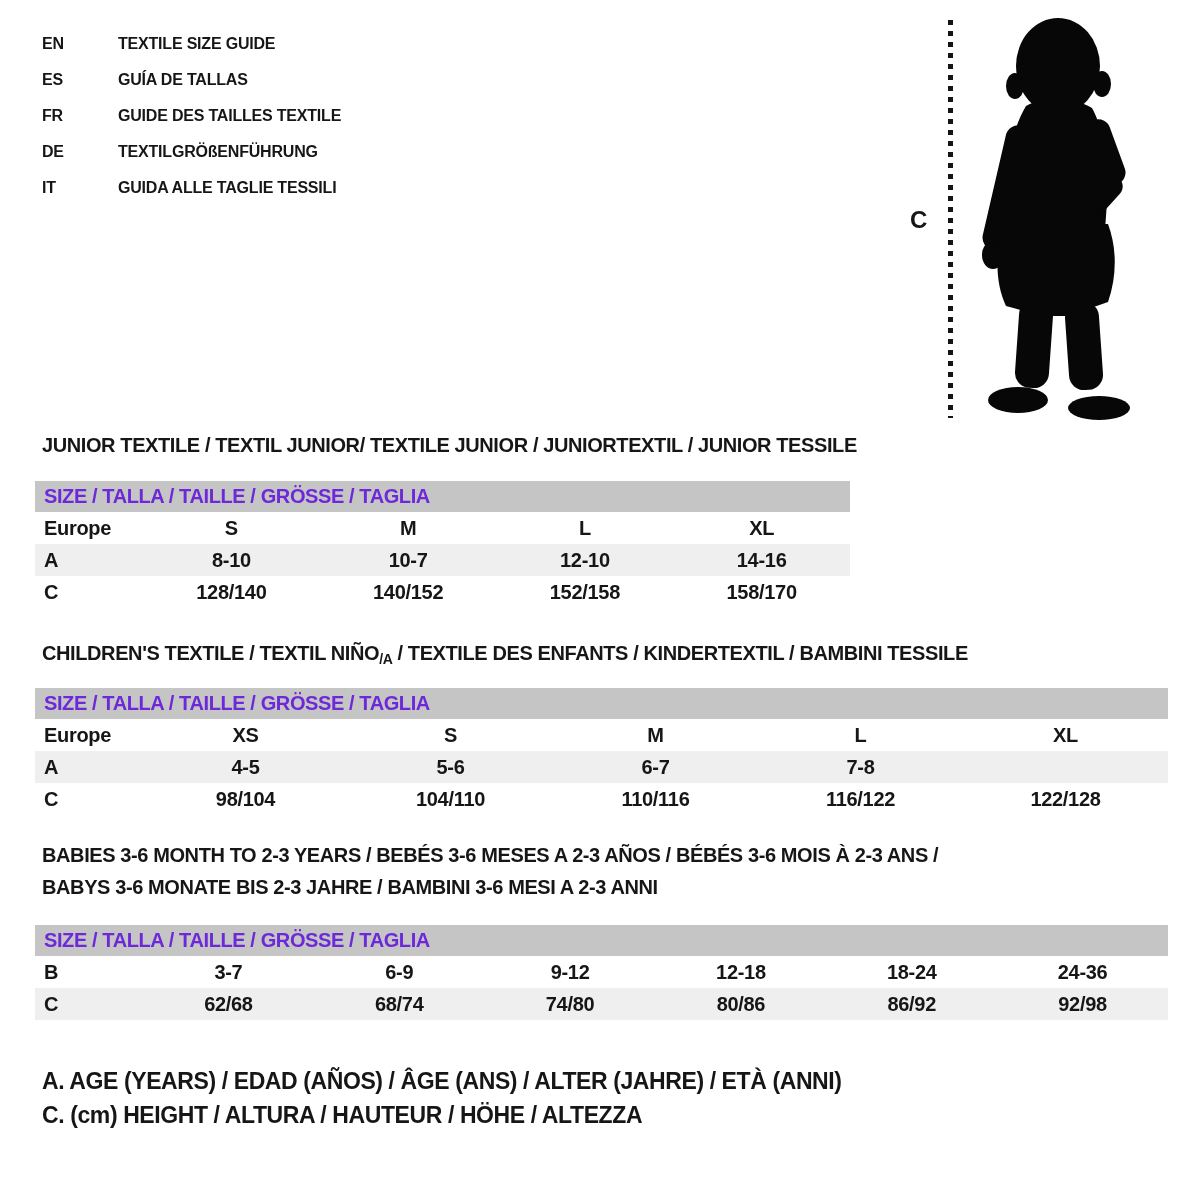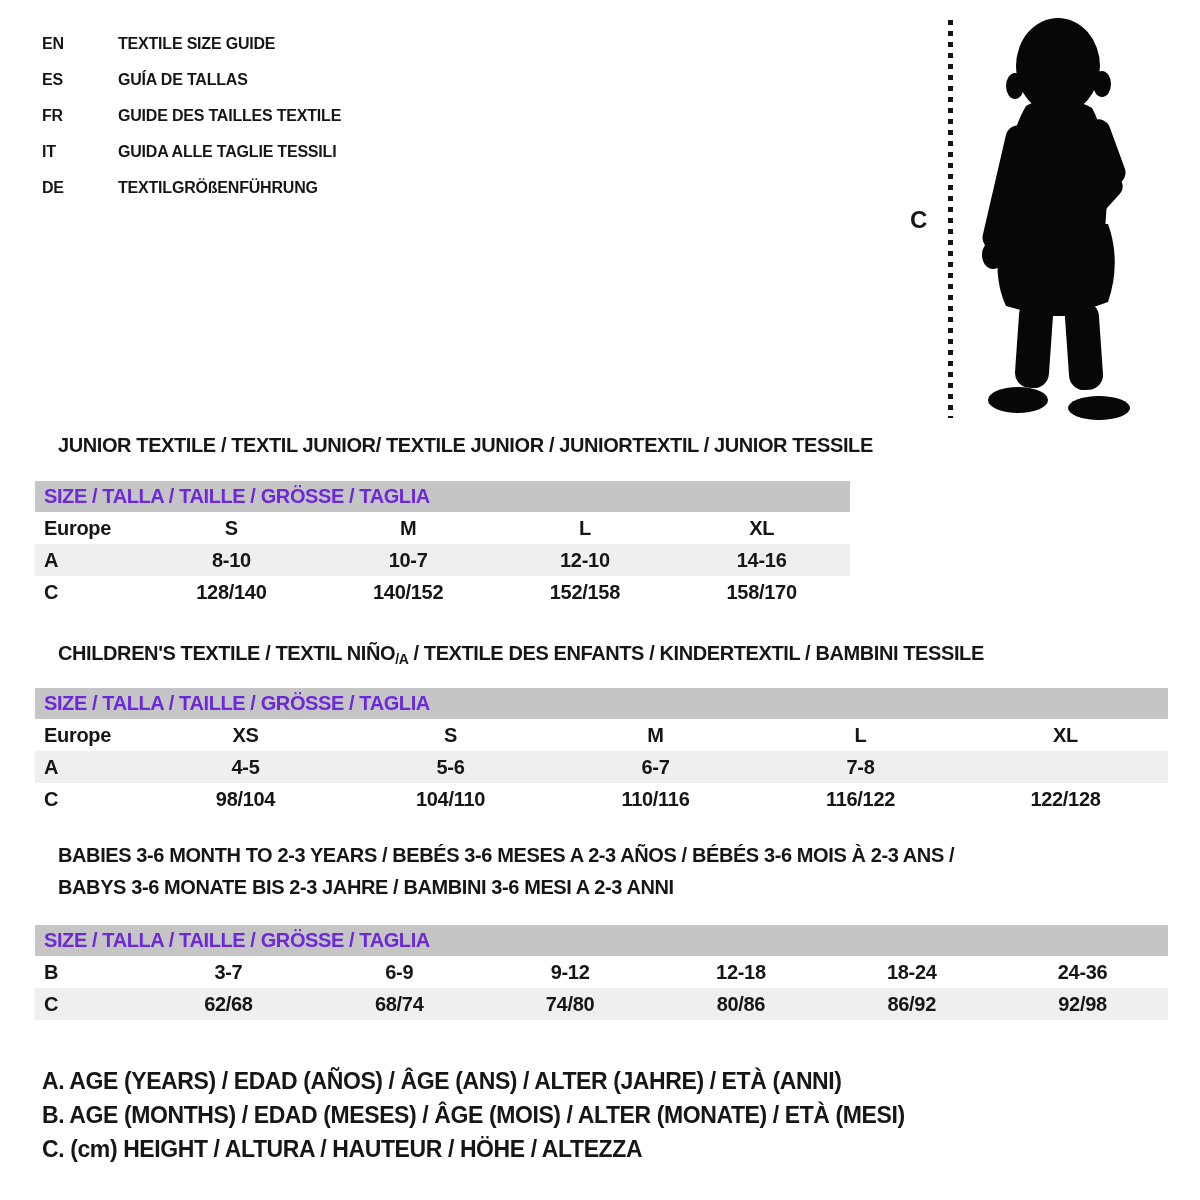--- a/index.html
+++ b/index.html
@@ -20,21 +20,21 @@
 
   
   .measure-line {
     position:absolute; left:948px; top:20px; width:5px; height:398px;
     background:repeating-linear-gradient(to bottom, #141414 0 5px, transparent 5px 11px);
   }
   .measure-label { position:absolute; left:910px; top:206px; font-size:24px; }
   .silhouette { position:absolute; left:966px; top:12px; width:178px; height:412px; }
 
   
-  .section-heading { position:absolute; left:42px; font-size:20px; letter-spacing:-0.4px; white-space:nowrap;margin-left:16px; }
+  .section-heading { position:absolute; left:42px; font-size:20px; letter-spacing:-0.4px; white-space:nowrap; }
   .section-heading sub { font-size:14px; vertical-align:baseline; position:relative; top:4px; letter-spacing:-0.4px; }
 
   
   .sizetable { position:absolute; }
   .sizetable .thead {
     height:31px; line-height:31px; padding-left:9px;
     background:var(--table_header_bg, #c5c5c5);
     color:#6d28d9; font-size:20px; letter-spacing:-0.4px; white-space:nowrap;
   }
   .sizetable .row { display:grid; height:32px; line-height:32px; font-size:20px; letter-spacing:-0.3px; }
@@ -58,24 +58,24 @@
     <div class="lang-row">
       <span class="lang-code">EN</span><span>TEXTILE SIZE GUIDE</span>
     </div>
     <div class="lang-row">
       <span class="lang-code">ES</span><span>GUÍA DE TALLAS</span>
     </div>
     <div class="lang-row">
       <span class="lang-code">FR</span><span>GUIDE DES TAILLES TEXTILE</span>
     </div>
     <div class="lang-row">
-      <span class="lang-code">IT</span><span>GUIDA ALLE TAGLIE TESSILI</span>
+      <span class="lang-code">DE</span><span>TEXTILGRÖßENFÜHRUNG</span>
     </div>
     <div class="lang-row">
-      <span class="lang-code">DE</span><span>TEXTILGRÖßENFÜHRUNG</span>
+      <span class="lang-code">IT</span><span>GUIDA ALLE TAGLIE TESSILI</span>
     </div>
   </div>
 
   <div>
     <span class="measure-label">C</span>
     <div class="measure-line"></div>
     <svg class="silhouette" viewBox="0 0 178 412" xmlns="http://www.w3.org/2000/svg">
       <g fill="#070707">
         <ellipse cx="92" cy="54" rx="42" ry="48"></ellipse>
         <ellipse cx="49" cy="74" rx="9" ry="13"></ellipse>
@@ -168,17 +168,16 @@
       <div class="cell">68/74</div>
       <div class="cell">74/80</div>
       <div class="cell">80/86</div>
       <div class="cell">86/92</div>
       <div class="cell">92/98</div>
     </div>
   </div>
 
   <div class="legend">
     <div class="legend-line">A. AGE (YEARS) / EDAD (AÑOS) / ÂGE (ANS) / ALTER (JAHRE) / ETÀ (ANNI)</div>
-    <div class="legend-line">B. AGE (MONTHS) / EDAD (MESES) / ÂGE (MOIS) / ALTER (MONATE) / ETÀ (MESI)</div>
     <div class="legend-line">C. (cm) HEIGHT / ALTURA / HAUTEUR / HÖHE / ALTEZZA</div>
   </div>
 
 </div>
 
 </body></html>

